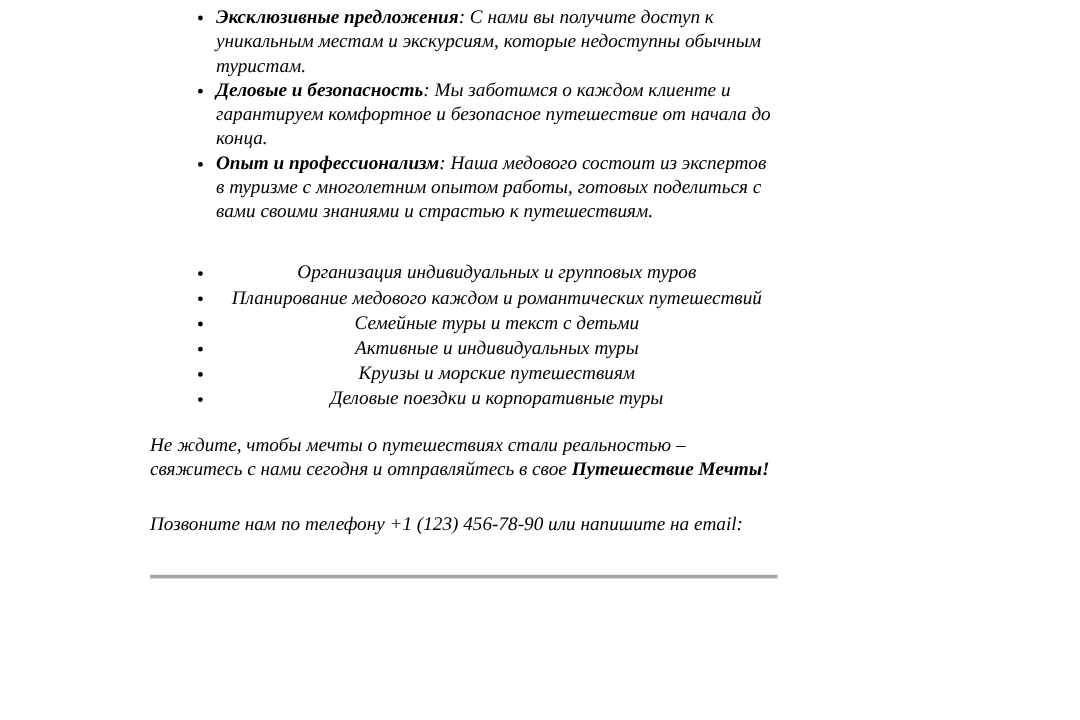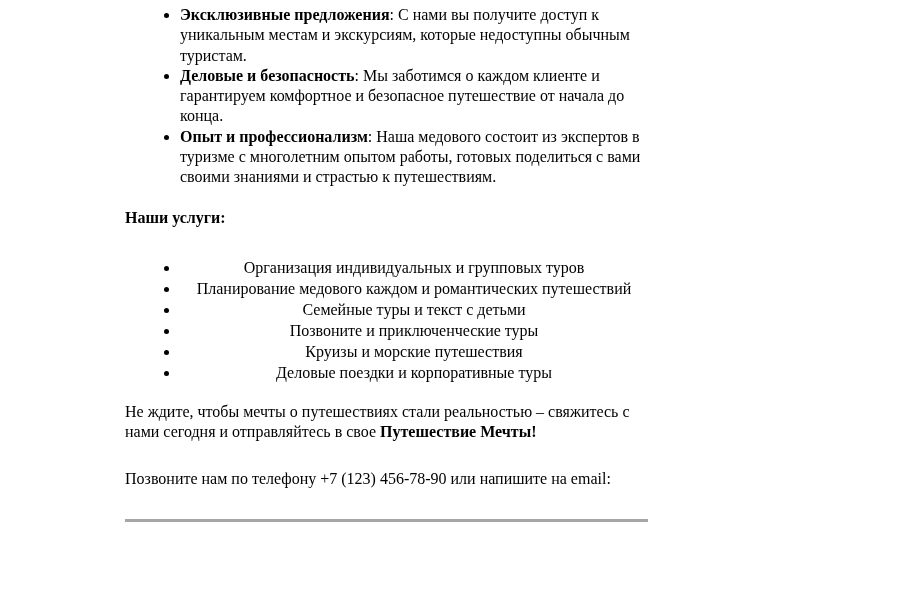--- a/index.html
+++ b/index.html
@@ -14,20 +14,21 @@
     font-family: "Liberation Serif", "DejaVu Serif", serif;
     font-size: 16px;
     line-height: 20.3px;
     color: #000000;
     overflow: hidden;
   }
   .page {
     width: 712px;
     height: 600px;
     padding: 5px 64px 0 125px; 
+    font-style: italic;
   }
   ul {
     margin: 0;
     padding: 0 0 0 55px; 
     list-style: disc;
   }
   ul.features li { margin: 0; }
   ul.services li { line-height: 21px; margin: 0; text-align: center; }
   .bold { font-weight: bold; }
   p { margin: 0; }
@@ -53,35 +54,34 @@
       <span class="bold">Эксклюзивные предложения</span><span>: С нами вы получите доступ к уникальным местам и экскурсиям, которые недоступны обычным туристам.</span>
     </li>
     <li>
       <span class="bold">Деловые и безопасность</span><span>: Мы заботимся о каждом клиенте и гарантируем комфортное и безопасное путешествие от начала до конца.</span>
     </li>
     <li>
       <span class="bold">Опыт и профессионализм</span><span>: Наша медового состоит из экспертов в туризме с многолетним опытом работы, готовых поделиться с вами своими знаниями и страстью к путешествиям.</span>
     </li>
   </ul>
 
-  <p class="services-heading">Наши услуги:</p>
 
   <ul class="services">
     <li>Организация индивидуальных и групповых туров</li>
     <li>Планирование медового каждом и романтических путешествий</li>
     <li>Семейные туры и текст с детьми</li>
-    <li>Позвоните и приключенческие туры</li>
-    <li>Круизы и морские путешествия</li>
+    <li>Активные и индивидуальных туры</li>
+    <li>Круизы и морские путешествиям</li>
     <li>Деловые поездки и корпоративные туры</li>
   </ul>
 
   <p class="cta-paragraph">
     <span>Не ждите, чтобы мечты о путешествиях стали реальностью – свяжитесь с нами сегодня и отправляйтесь в свое </span><span class="bold">Путешествие Мечты!</span>
   </p>
 
   <p class="contact-paragraph">
-    <span>Позвоните нам по телефону +7 (123) 456-78-90 или напишите на email:</span><br>
+    <span>Позвоните нам по телефону +1 (123) 456-78-90 или напишите на email:</span><br>
   </p>
 
   <hr class="rule">
 
 
 </div>
 
 </body></html>

